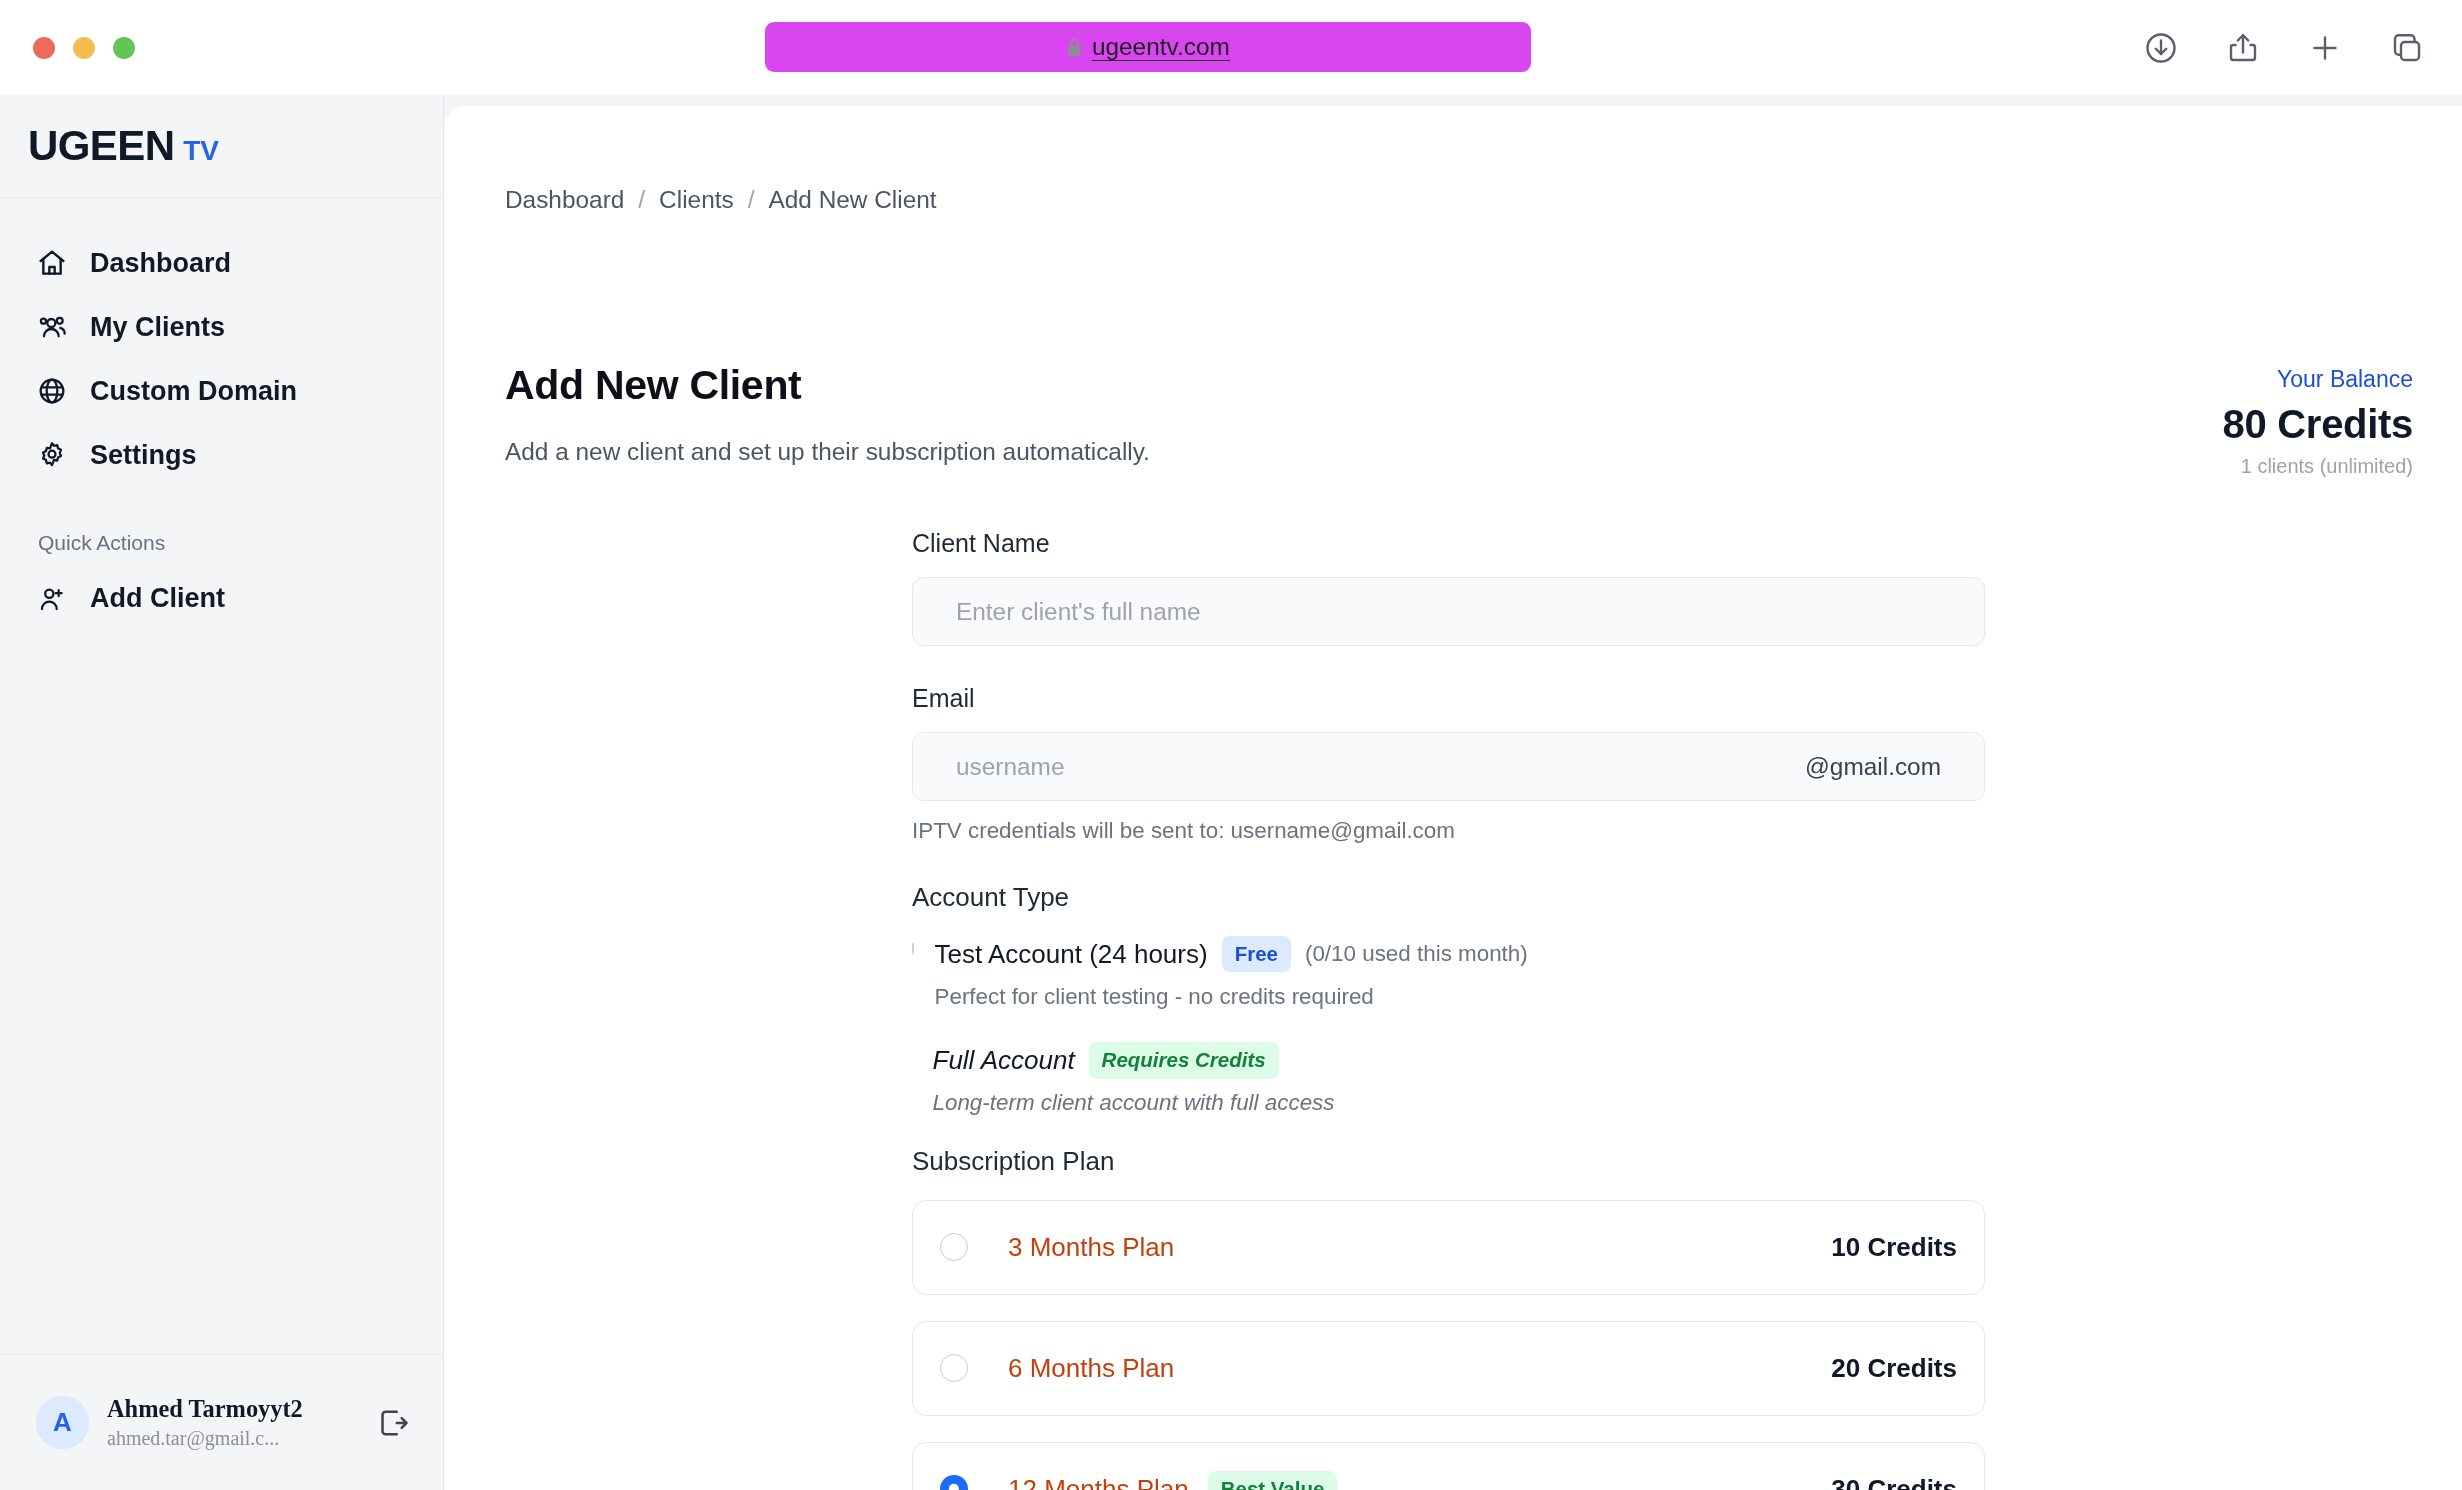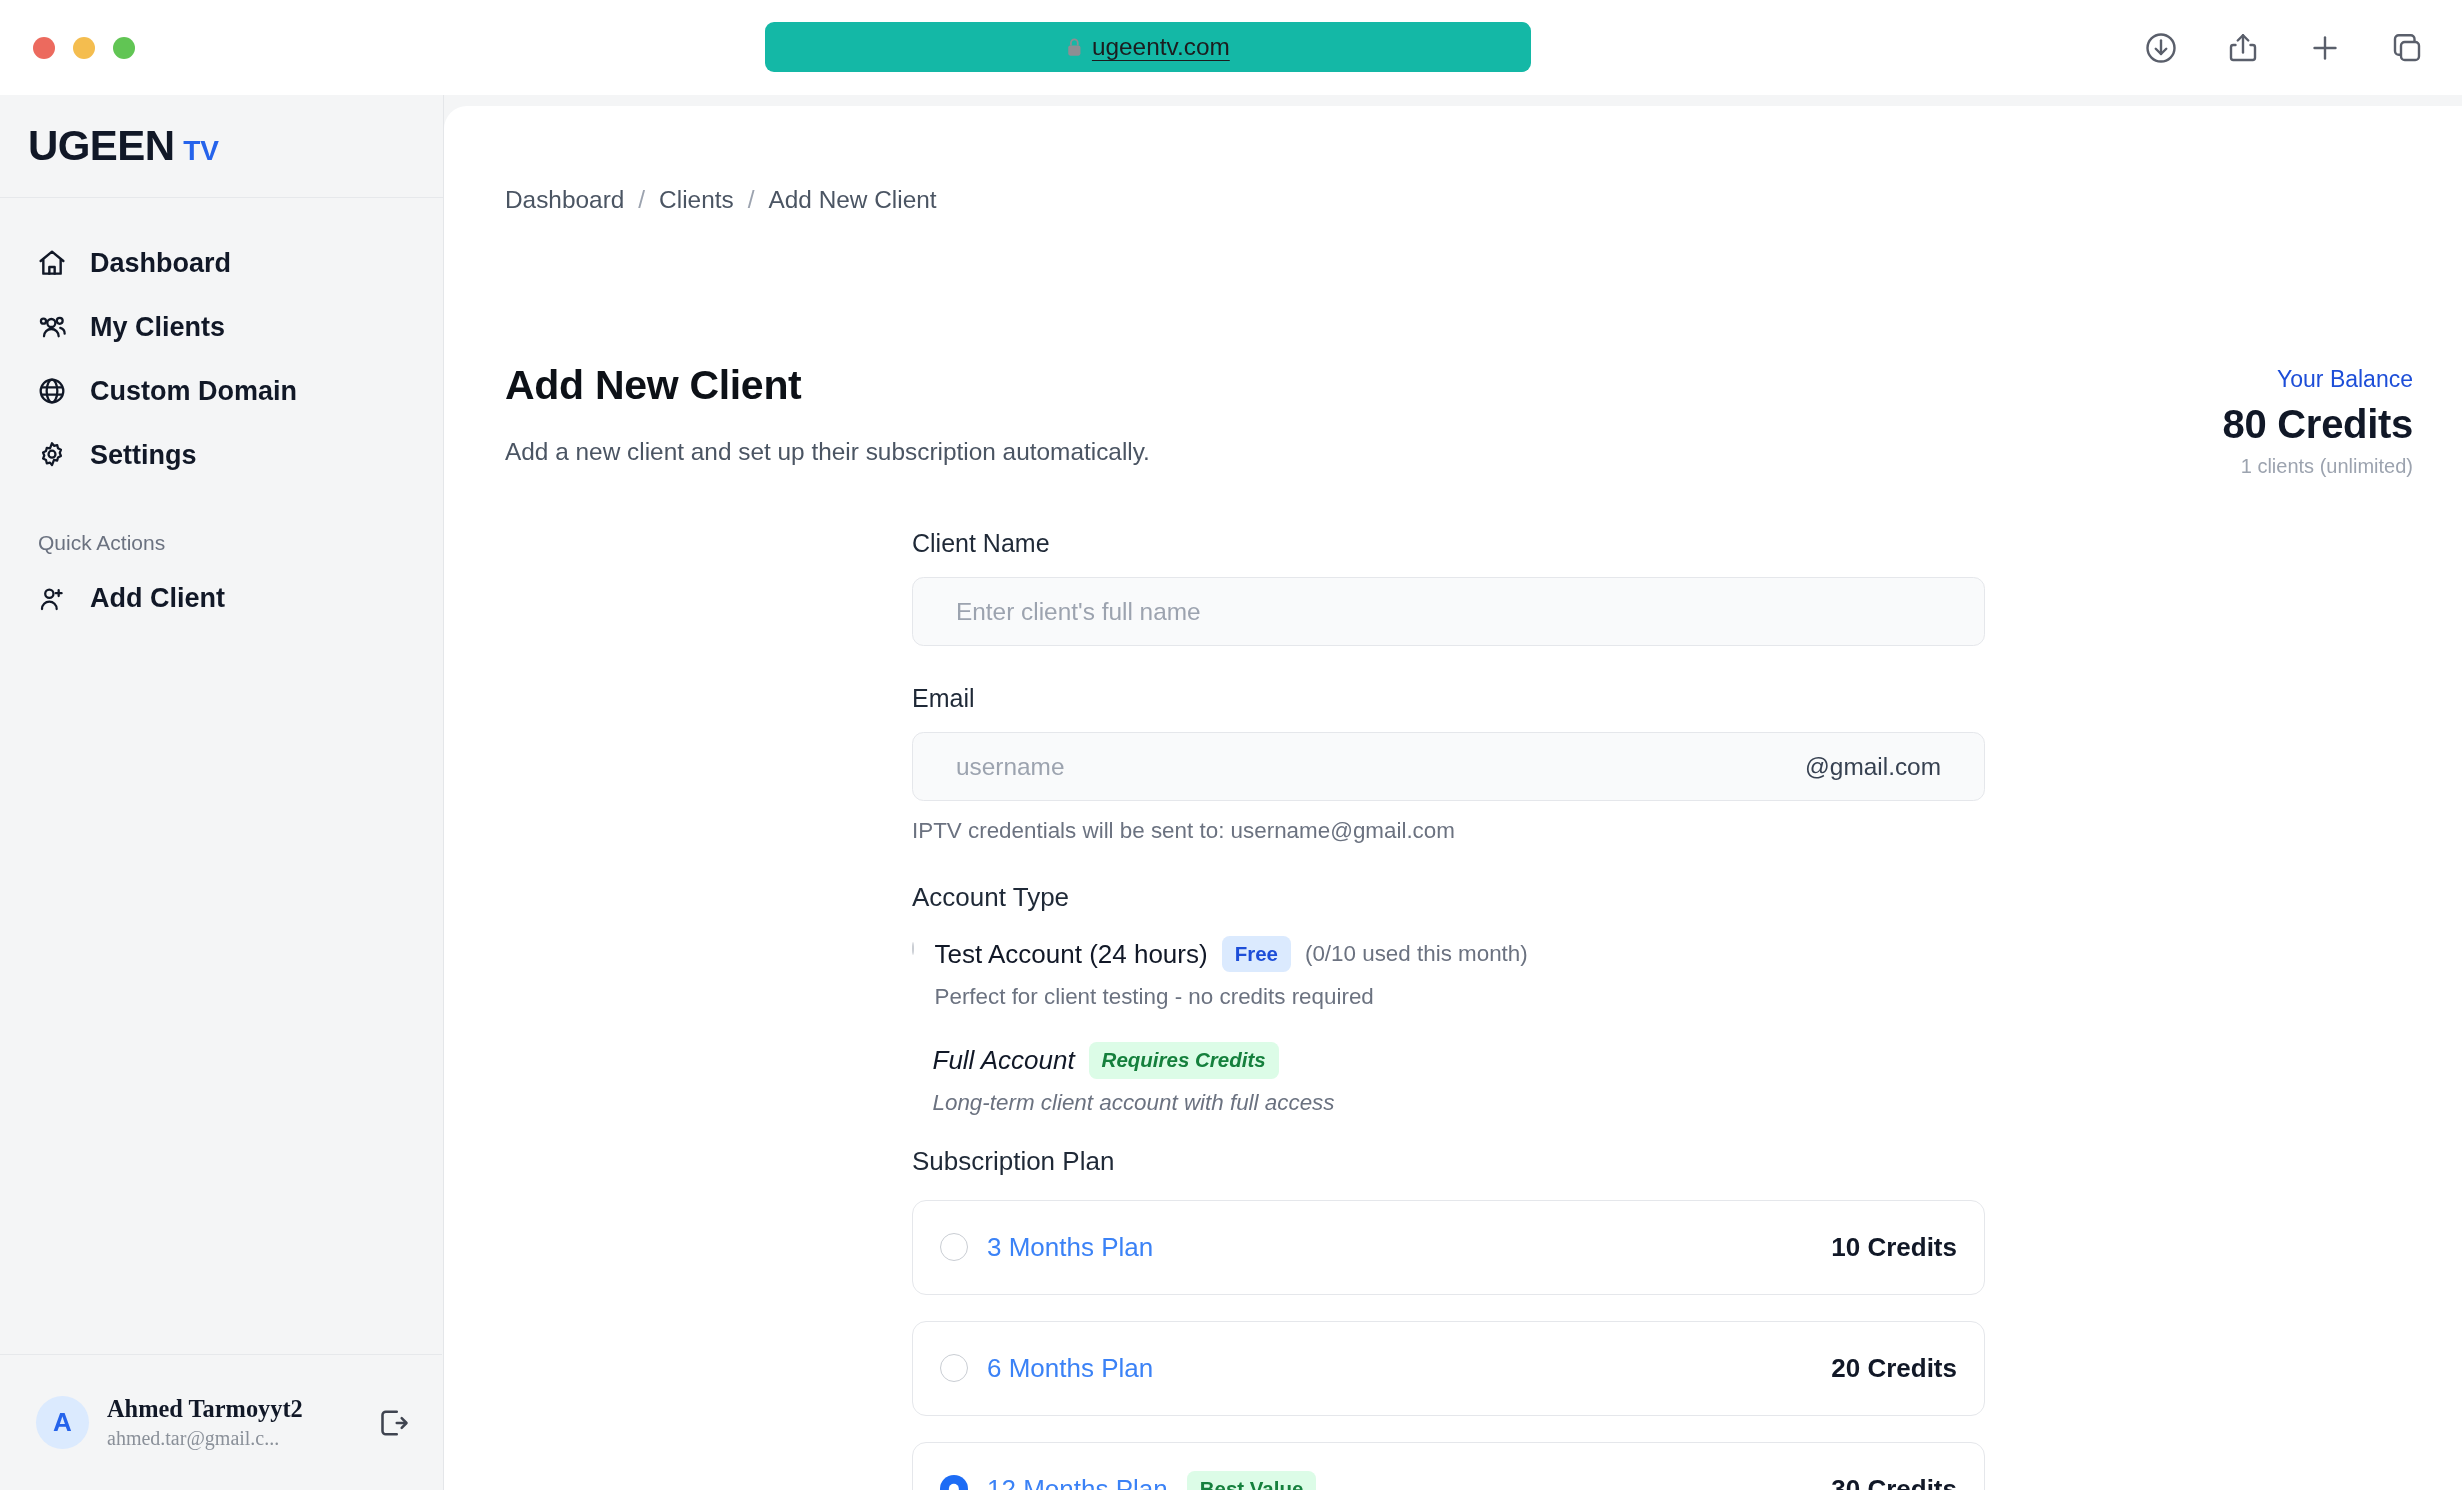--- a/index.html
+++ b/index.html
@@ -23,21 +23,21 @@
     display: flex; gap: 18px;
   }
   .light { width: 22px; height: 22px; border-radius: 50%; }
   .light.red    { background: #EC6A5E; }
   .light.yellow { background: #F4BD4F; }
   .light.green  { background: #61C554; }
 
   .url-pill {
     position: absolute; left: 765px; top: 22px;
     width: 766px; height: 50px;
-    background: #14b8a6; border-radius: 9px;
+    background: #d946ef; border-radius: 9px;
     display: flex; align-items: center; justify-content: center;
     gap: 9px;
   }
   .lock-icon { display: block; width: 16.7px; height: 19px; }
   .url-text {
     font-size: 24.4px; color: #1C1C1E;
     text-decoration: underline;
     text-underline-offset: 4.5px;
     text-decoration-thickness: 1.3px;
   }
@@ -231,21 +231,21 @@
 
   
   .plan-card {
     width: 100%; height: 95px;
     border: 1.3px solid #E5E7EB; border-radius: 14px;
     display: flex; align-items: center;
     padding: 0 27px; gap: 19px;
     margin-bottom: 26px;
     background: #fff; cursor: pointer;
   }
-  .plan-name { font-size: 26px; color: #3b82f6; }
+  .plan-name { font-size: 26px; color: #c2410c; margin-left: 21px; }
   .plan-price {
     margin-left: auto;
     font-size: 26px; font-weight: 600; color: #111827;
   }
 </style>
 </head>
 <body>
 
 <div class="browser-bar">
   <div class="traffic-lights">

